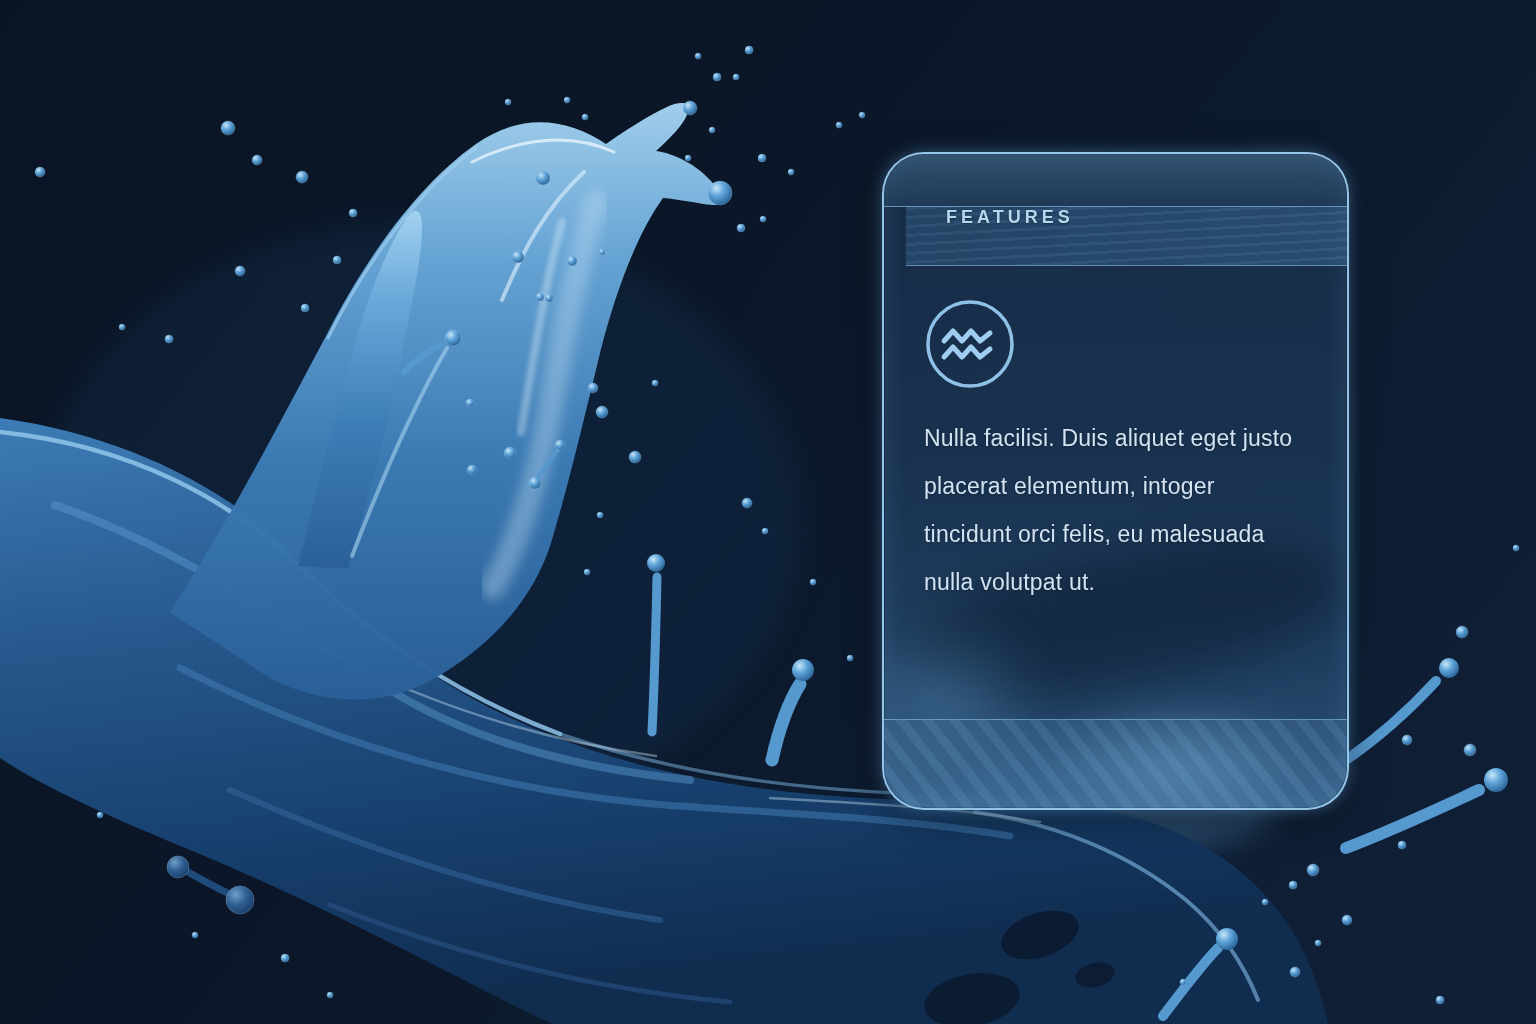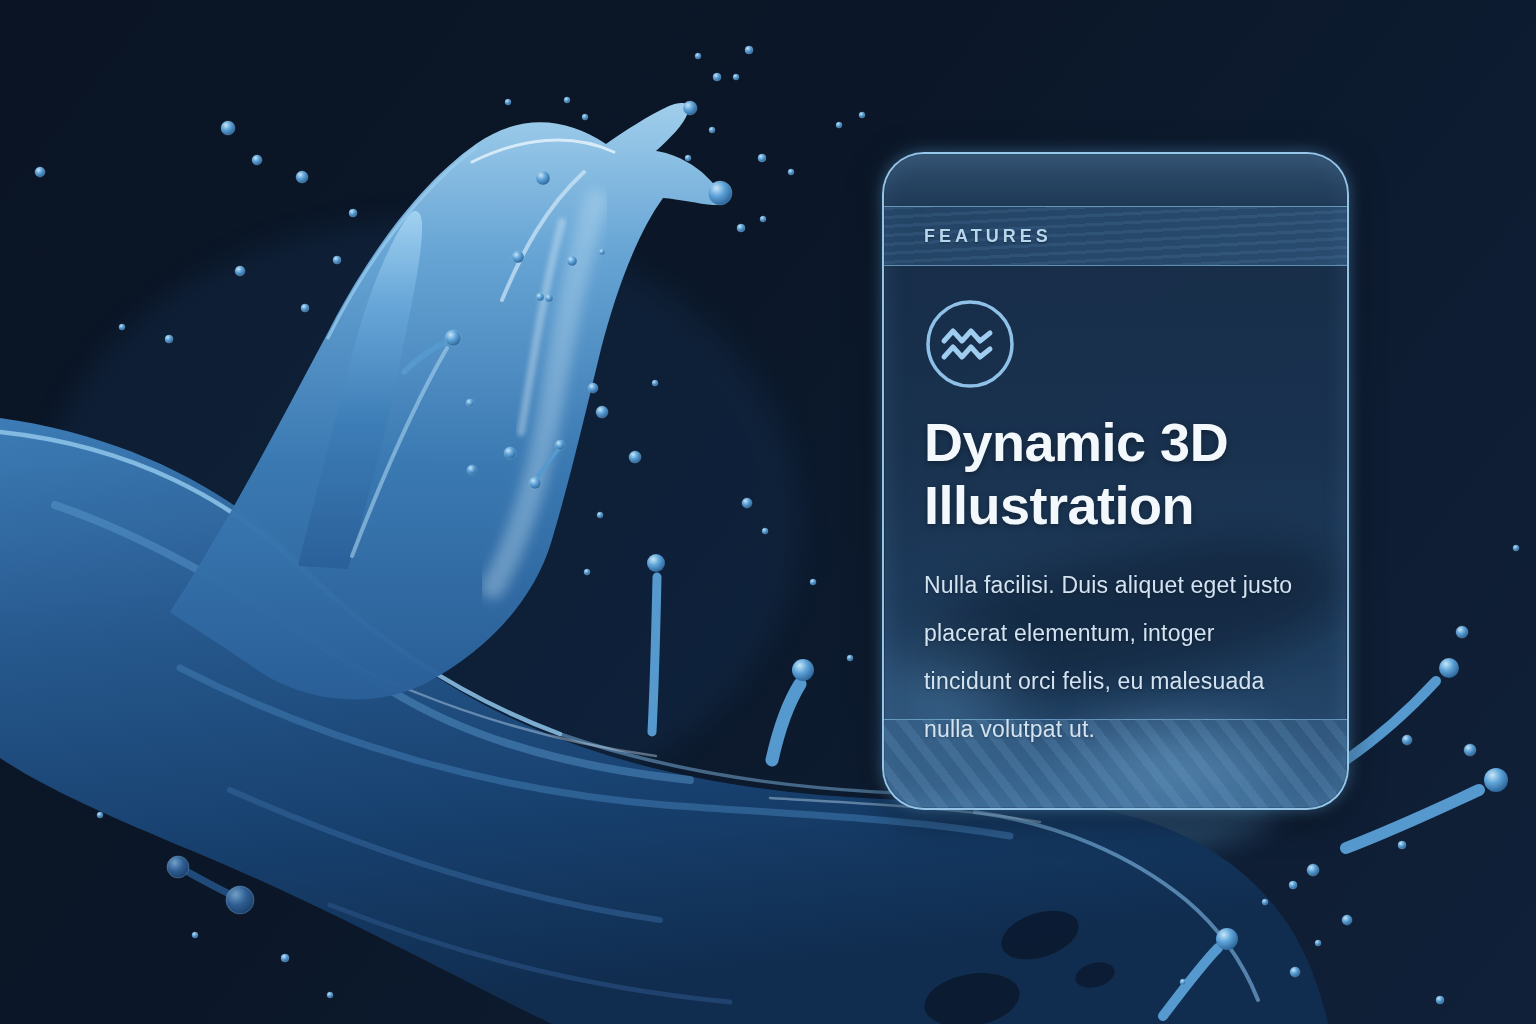--- a/index.html
+++ b/index.html
@@ -19,25 +19,26 @@
     box-shadow:0 0 16px rgba(98,168,226,0.45),0 8px 34px rgba(0,0,0,0.5),
                inset 0 0 0 1px rgba(18,40,64,0.65),inset 0 0 26px rgba(140,195,240,0.16);
     backdrop-filter:blur(6px) saturate(1.15);
   }
   .card-topstrip{
     height:52px;
     background:linear-gradient(180deg,rgba(82,122,160,0.45),rgba(38,70,102,0.5));
     border-bottom:1.5px solid rgba(150,205,240,0.55);
   }
   .card-header{
-    height:58px;display:flex;align-items:center;padding:0 40px;
+    height:58px;display:flex;padding:0 40px;
     background:
       repeating-linear-gradient(177deg,rgba(130,185,230,0.10) 0 3px,rgba(0,0,0,0) 3px 9px),
       linear-gradient(90deg,rgba(44,82,120,0.62),rgba(56,100,142,0.55));
     border-bottom:1.5px solid rgba(150,205,240,0.5);
+    margin-left:22px;
   }
   .card-header .label{
     color:#b6d6ee;font-size:18px;font-weight:700;letter-spacing:4px;
     text-shadow:0 1px 2px rgba(0,0,0,0.4);
   }
   .card-body{position:relative;padding:32px 40px 0 40px;z-index:2;}
   .wave-badge{width:92px;height:92px;display:block;}
   .card-title{
     margin:21px 0 0 0;color:#f3f8fc;font-size:54px;line-height:63px;
     font-weight:700;letter-spacing:-0.5px;text-shadow:0 2px 6px rgba(0,0,0,0.35);
@@ -233,19 +234,18 @@
       <span class="label">FEATURES</span>
     </div>
 
     <div class="card-body">
       <svg class="wave-badge" viewBox="0 0 92 92" aria-hidden="true">
         <circle cx="46" cy="46" r="42" fill="none" stroke="#8fc1e8" stroke-width="3.5"></circle>
         <polyline points="20,43 29,33 38,43 47,33 56,43 66,35" fill="none" stroke="#9fcdf0" stroke-width="5" stroke-linecap="round" stroke-linejoin="round"></polyline>
         <polyline points="20,59 29,49 38,59 47,49 56,59 66,51" fill="none" stroke="#9fcdf0" stroke-width="5" stroke-linecap="round" stroke-linejoin="round"></polyline>
       </svg>
 
-      <h1 class="card-title">Dynamic 3D Illustration</h1>
       <p class="card-desc">Nulla facilisi. Duis aliquet eget justo placerat elementum, intoger tincidunt orci felis, eu malesuada nulla volutpat ut.</p>
     </div>
 
     <footer class="card-footer"></footer>
   </section>
 </div>
 
 </body></html>

